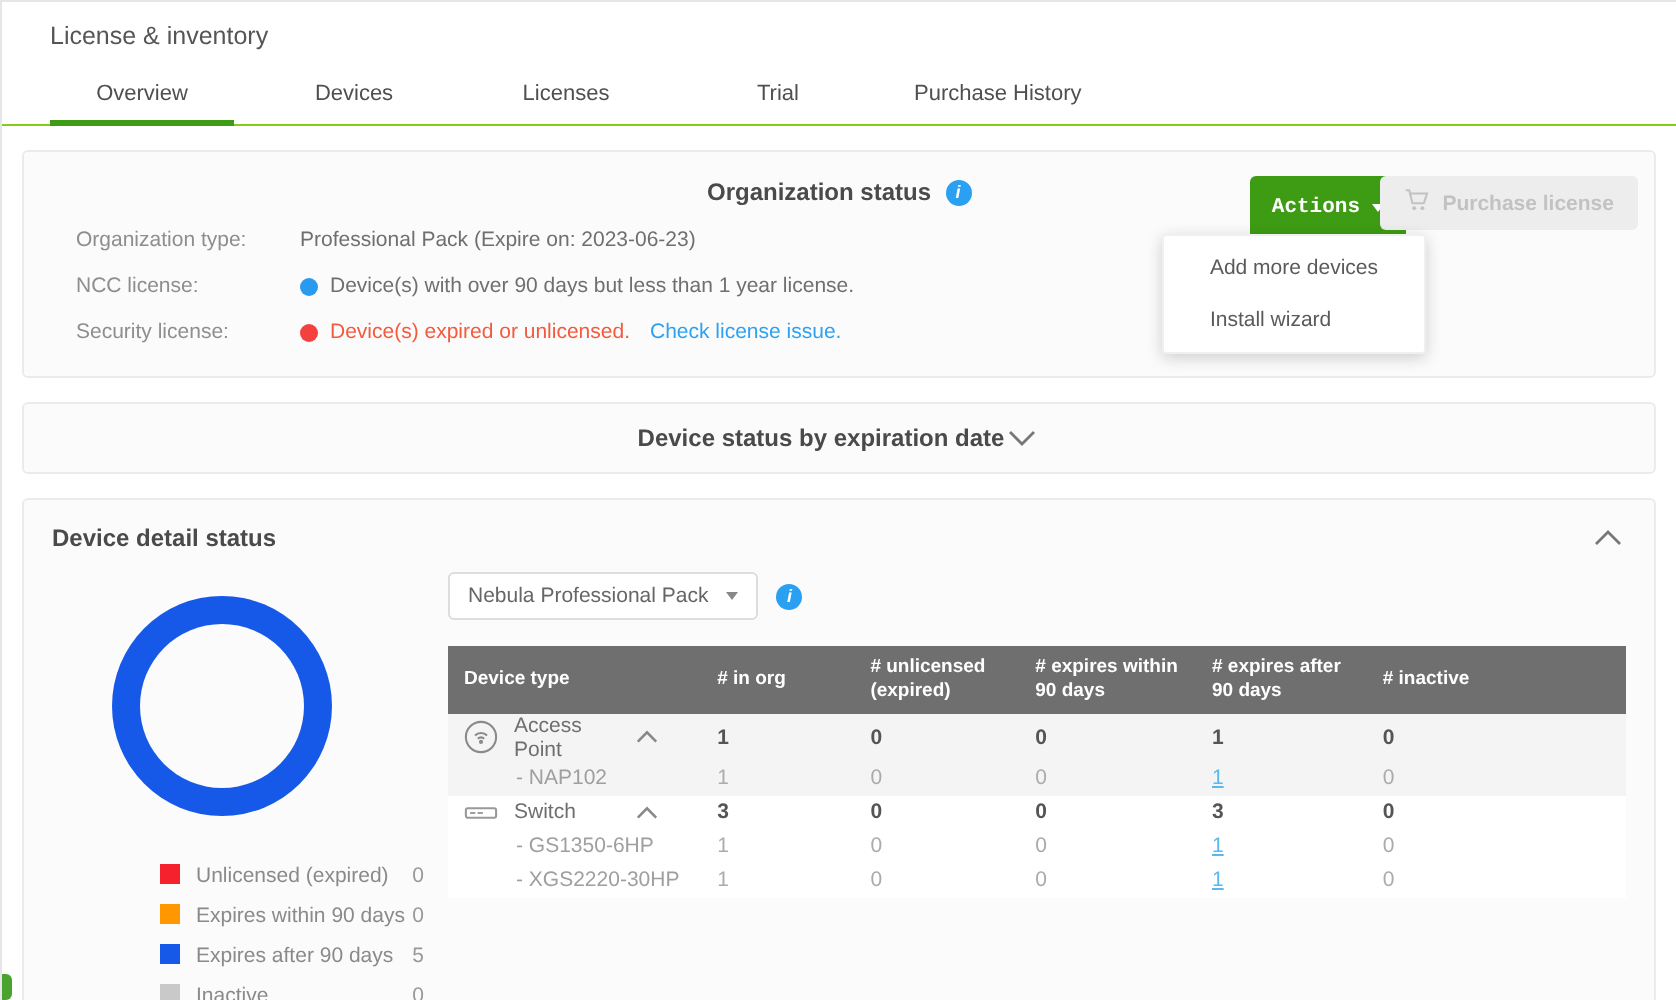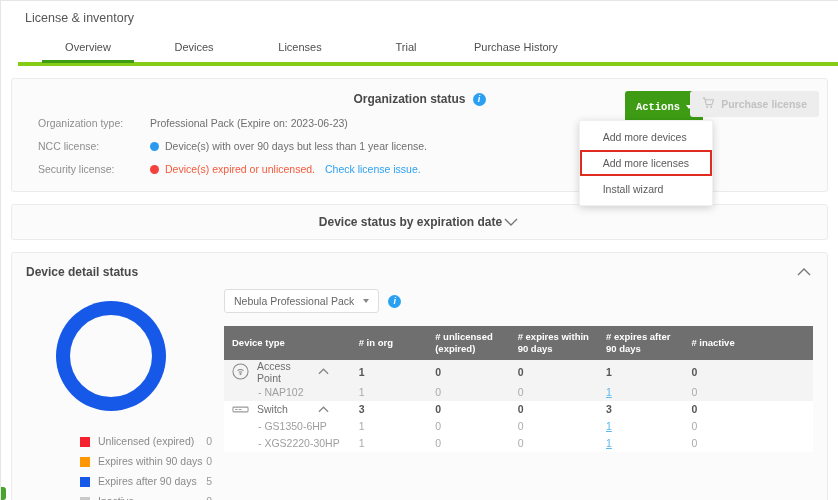--- a/index.html
+++ b/index.html
@@ -14,21 +14,21 @@
   html,body{width:838px;height:500px;overflow:hidden;}
   body{
     font-family:"Liberation Sans", sans-serif;
     background:#fff;
     border-top:1px solid #e6e6e6;
     border-left:1px solid #e6e6e6;
     position:relative;
   }
   
   .page-header{padding:10px 24px 0;font-size:12.5px;color:#555;}
-  .tabbar{display:flex;gap:14px;padding:0 24px;margin-top:11px;border-bottom:4px solid #84cc16;margin-left:17px;}
+  .tabbar{display:flex;gap:14px;padding:0 24px;margin-top:11px;border-bottom:1px solid #84cc16;}
   .tab{min-width:92px;text-align:center;padding:5px 8px 9px;font-size:11px;color:#4f4f4f;cursor:pointer;position:relative;white-space:nowrap;}
   .tab.active::after{content:"";position:absolute;left:0;right:0;bottom:-1px;height:3px;background:var(--green);}
   
   .content{padding-top:12px;}
   .panel{margin:0 10px 12px;background:var(--panel-bg);border:1px solid var(--panel-border);border-radius:3px;}
   .panel-title{font-size:12px;font-weight:bold;color:var(--text-dark);}
   .title-line{display:flex;align-items:center;gap:7px;justify-content:center;}
   .info-i{display:inline-block;width:13px;height:13px;border-radius:50%;background:#2aa0f2;color:#fff;
     font-size:9px;font-weight:bold;font-style:italic;text-align:center;line-height:13px;cursor:pointer;flex:none;}
   .info-i::after{content:"i";}
@@ -54,21 +54,21 @@
   .chev{cursor:pointer;display:flex;padding:2px;}
   
   .panel.detail{padding:12px 14px 18px;min-height:262px;}
   .detail-head{display:flex;justify-content:space-between;align-items:center;}
   .detail-body{display:flex;margin-top:6px;}
   .left-col{width:198px;flex:none;}
   .donut-wrap{width:110px;height:110px;margin:16px 0 0 30px;position:relative;}
   .donut{width:110px;height:110px;border-radius:50%;background:#1659e8;}
   .donut-hole{position:absolute;left:14px;top:14px;width:82px;height:82px;border-radius:50%;background:var(--panel-bg);}
   .legend{margin:24px 0 0 26px;}
-  .legend-item{display:flex;align-items:flex-end;font-size:10.5px;color:#8a8a8a;margin-bottom:8px;width:160px;padding-left:28px;}
+  .legend-item{display:flex;align-items:flex-start;font-size:10.5px;color:#8a8a8a;margin-bottom:8px;width:160px;padding-left:28px;}
   .sw{width:10px;height:10px;margin-right:8px;flex:none;}
   .legend-label{flex:1;}
   .legend-value{color:#999;}
   .right-col{flex:1;min-width:0;}
   .selector-row{display:flex;align-items:center;gap:9px;margin:4px 0 13px;}
   .pack-select{background:#fff;border:1px solid #ddd;border-radius:3px;padding:5px 9px;font-size:10.5px;color:#666;
     display:flex;align-items:center;gap:9px;cursor:pointer;}
   .pack-select .caret{border-top-color:#888;}
   
   table.device-table{width:100%;border-collapse:collapse;table-layout:fixed;}
@@ -139,21 +139,20 @@
             <path d="M1 1h2.2l2 8h7l2-6H4" fill="none" stroke="#c2c2c2" stroke-width="1.3"></path>
             <circle cx="6.3" cy="12" r="1.2" fill="#c2c2c2"></circle>
             <circle cx="11.3" cy="12" r="1.2" fill="#c2c2c2"></circle>
           </svg>
       </span>
       <span>Purchase license</span>
     </button>
 
     <div class="menu">
       <div class="menu-item">Add more devices</div>
-      <div class="menu-item highlighted">Add more licenses</div>
       <div class="menu-item">Install wizard</div>
     </div>
   </div>
 
   <div class="panel slim">
     <span class="panel-title">Device status by expiration date</span>
     <span class="chev">
       <svg width="14" height="8" viewBox="0 0 14 8">
           <polyline points="1,1 7,7 13,1" fill="none" stroke="#777" stroke-width="1.4"></polyline>
         </svg>

